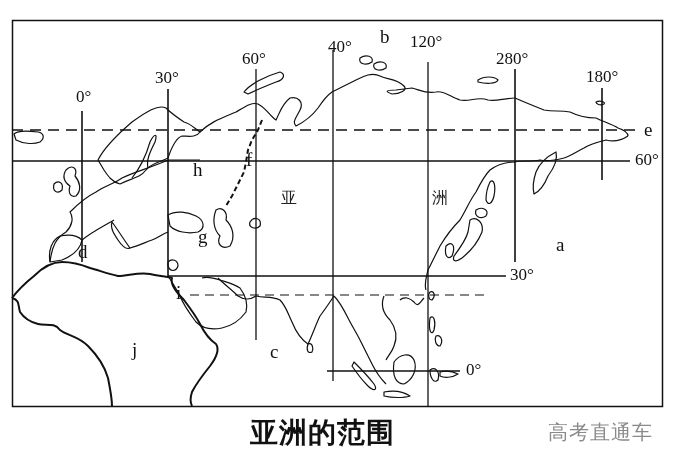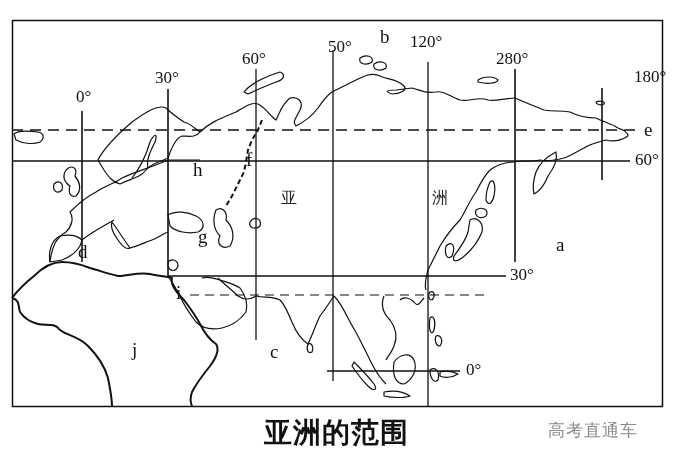--- a/index.html
+++ b/index.html
@@ -1,22 +1,22 @@
 <!DOCTYPE html>
 <html><head>
 <meta charset="utf-8">
 <style>
   html,body{margin:0;padding:0;background:#ffffff;}
   body{width:686px;height:469px;position:relative;overflow:hidden;font-family:"Liberation Serif","DejaVu Serif",serif;}
   #map{position:absolute;left:0;top:0;width:686px;height:469px;}
   .lbl{position:absolute;font-family:"Liberation Serif","DejaVu Serif",serif;color:#111;font-size:19px;line-height:1;white-space:nowrap;}
   .deg{font-size:17px;}
   .cn{font-family:"DejaVu Sans",sans-serif;font-size:16px;color:#222;}
-  .title{position:absolute;left:264px;top:414px;font-family:"DejaVu Sans",sans-serif;font-weight:bold;font-size:28px;color:#111;letter-spacing:1px;text-align:center;}
-  .wm{position:absolute;left:548px;top:419px;font-family:"DejaVu Sans",sans-serif;font-size:17px;color:#8a8a8a;letter-spacing:1px;}
+  .title{position:absolute;left:250px;top:414px;font-family:"DejaVu Sans",sans-serif;font-weight:bold;font-size:28px;color:#111;letter-spacing:1px;text-align:center;}
+  .wm{position:absolute;left:548px;top:419px;font-family:"DejaVu Sans",sans-serif;font-size:20px;color:#8a8a8a;letter-spacing:1px;}
 </style>
 </head>
 <body>
 
 <svg id="map" viewBox="0 0 686 469" xmlns="http://www.w3.org/2000/svg">
 
   <rect x="12.5" y="20.5" width="650" height="386" fill="none" stroke="#111" stroke-width="1.5"></rect>
 
   <g stroke="#111" fill="none">
     <line x1="12" y1="130" x2="636" y2="130" stroke-width="1.6" stroke-dasharray="11,7"></line>
@@ -92,24 +92,24 @@
 
     <path d="M12,298 C18,290 24,284 34,276 C42,268 52,262 62,262 C72,262 80,264 90,268 C98,270 108,274 118,276 C128,276 138,272 150,274 C158,276 166,276 172,278 C170,284 176,292 184,300 C190,308 196,316 200,324 C204,332 210,340 216,344 C220,350 216,358 210,366 C202,376 196,384 192,392 C190,398 190,402 192,406" stroke-width="2"></path>
     <path d="M12,298 C20,300 18,306 20,312 C24,318 30,322 38,324 C46,326 54,322 60,330 C68,336 78,336 88,346 C96,354 104,364 108,378 C110,388 112,398 112,406" stroke-width="2"></path>
     <path d="M168,262 C172,258 178,260 178,266 C176,272 170,272 168,266 Z"></path>
   </g>
 </svg>
 
 <span class="lbl deg" style="left:76px;top:88px;">0°</span>
 <span class="lbl deg" style="left:155px;top:69px;">30°</span>
 <span class="lbl deg" style="left:242px;top:50px;">60°</span>
-<span class="lbl deg" style="left:328px;top:38px;">50°</span>
+<span class="lbl deg" style="left:328px;top:38px;">40°</span>
 <span class="lbl deg" style="left:410px;top:33px;">120°</span>
 <span class="lbl deg" style="left:496px;top:50px;">280°</span>
-<span class="lbl deg" style="left:586px;top:68px;margin-left:48px;">180°</span>
+<span class="lbl deg" style="left:586px;top:68px;">180°</span>
 
 <span class="lbl deg" style="left:635px;top:151px;">60°</span>
 <span class="lbl deg" style="left:510px;top:266px;">30°</span>
 <span class="lbl deg" style="left:466px;top:361px;">0°</span>
 
 <span class="lbl" style="left:556px;top:235px;">a</span>
 <span class="lbl" style="left:380px;top:27px;">b</span>
 <span class="lbl" style="left:270px;top:342px;">c</span>
 <span class="lbl" style="left:78px;top:242px;">d</span>
 <span class="lbl" style="left:644px;top:120px;">e</span>

